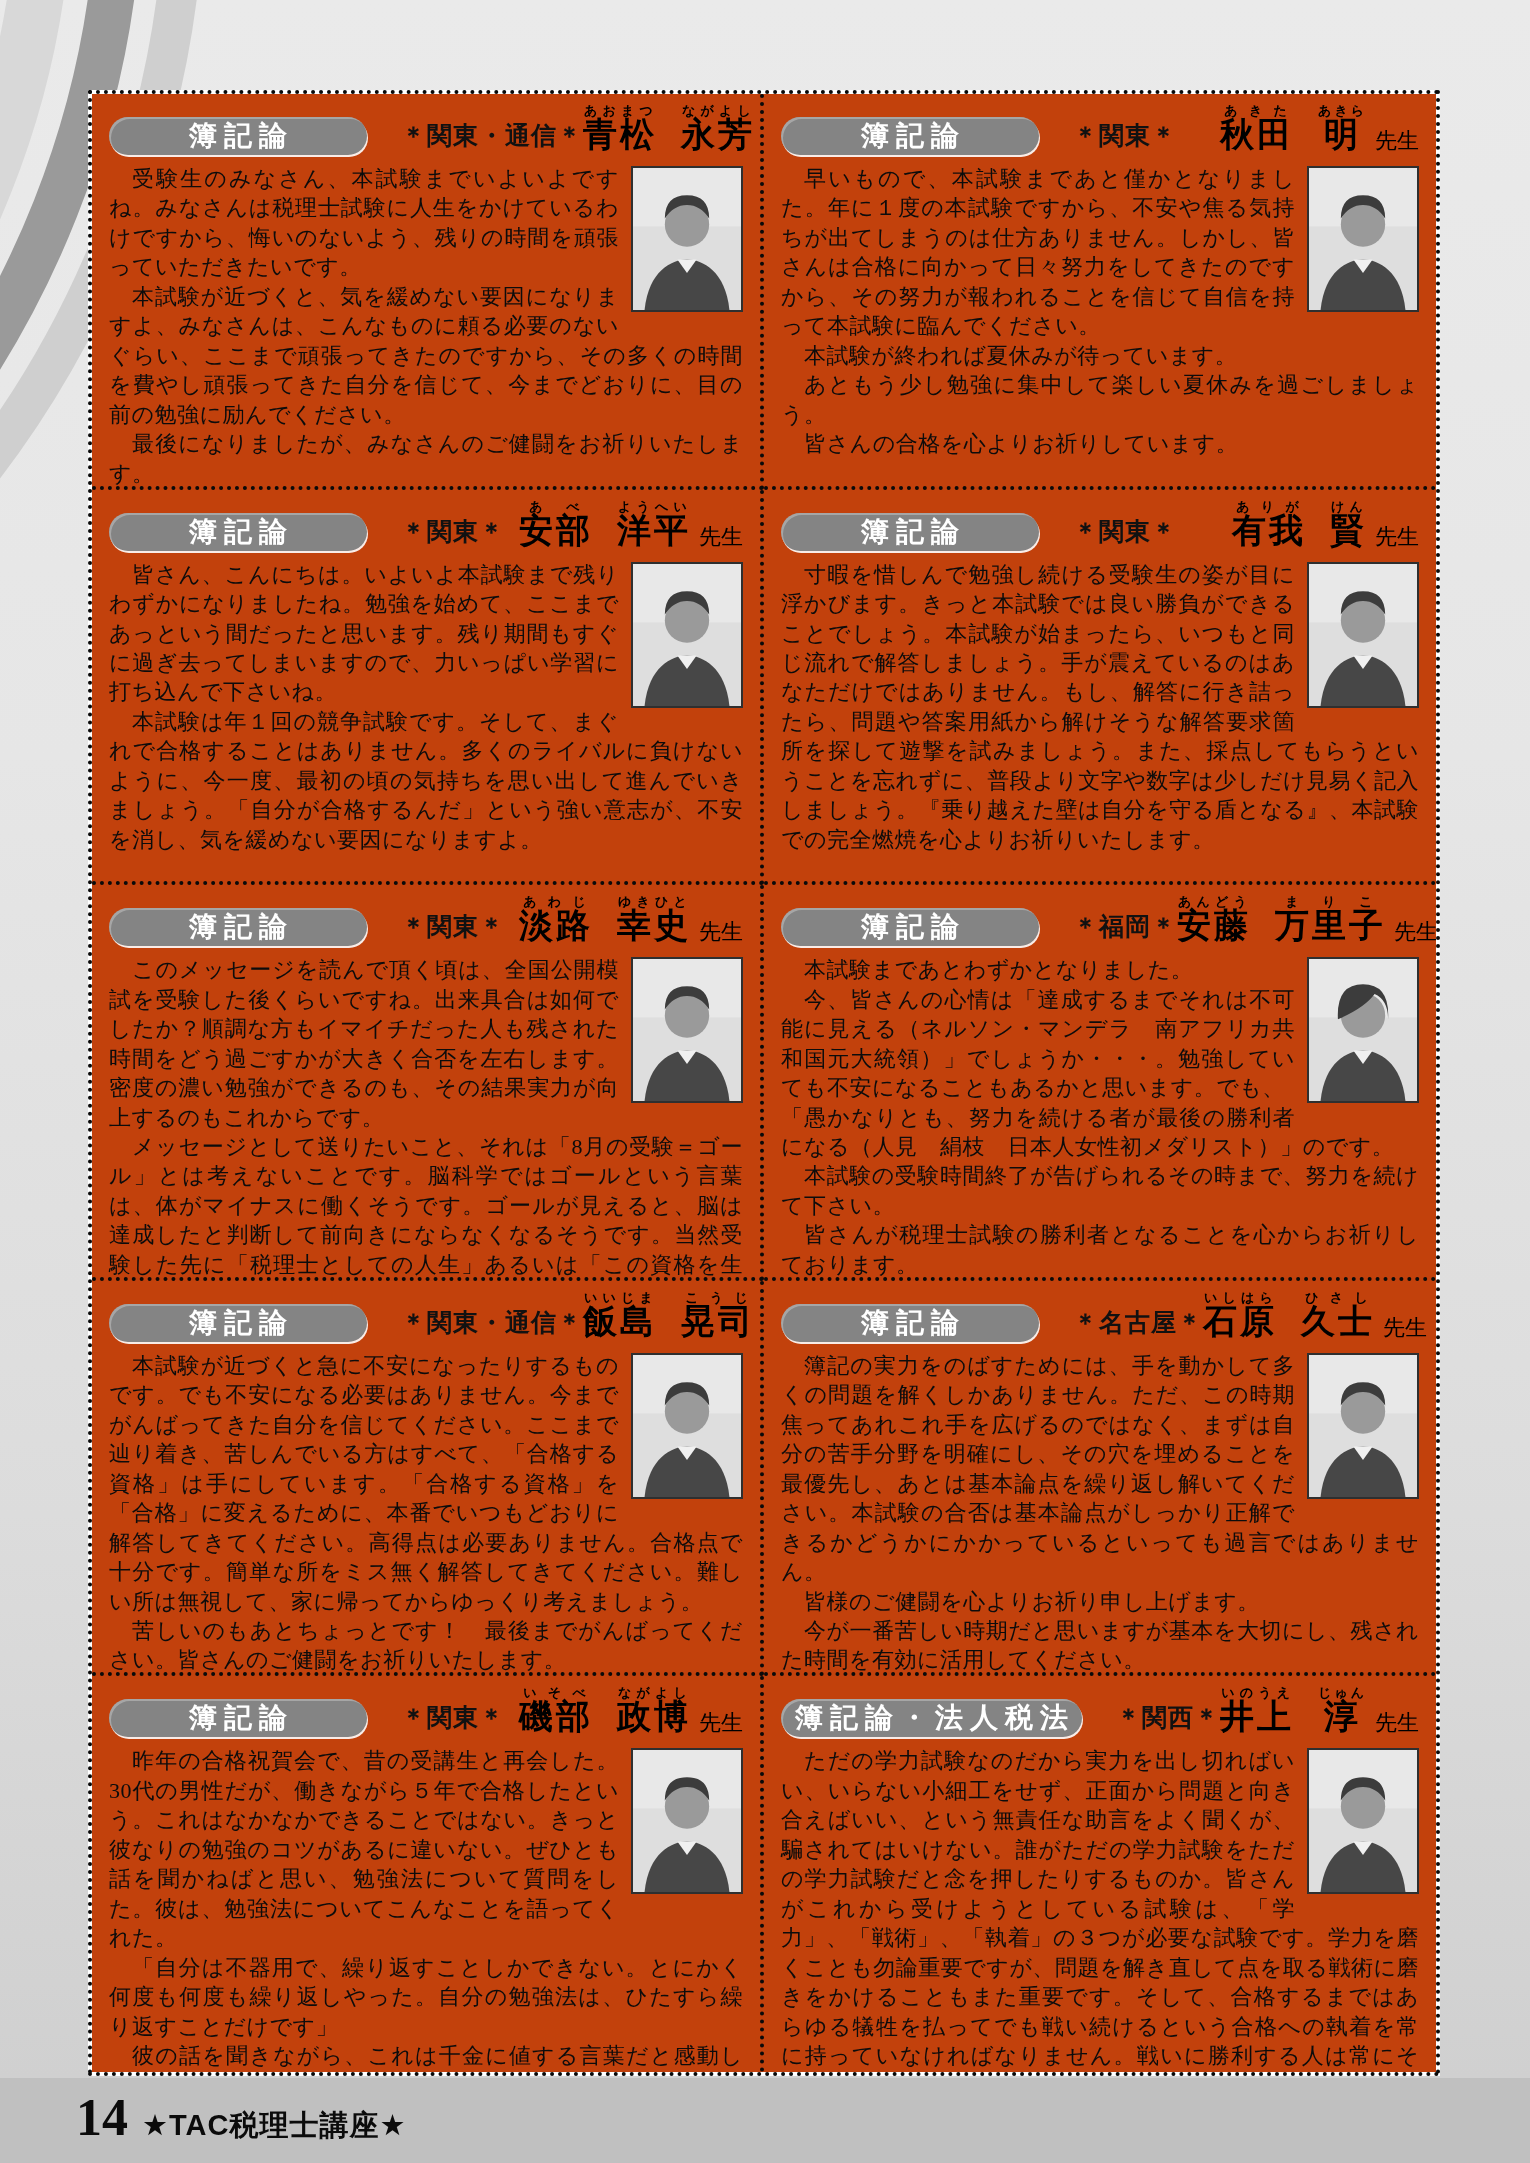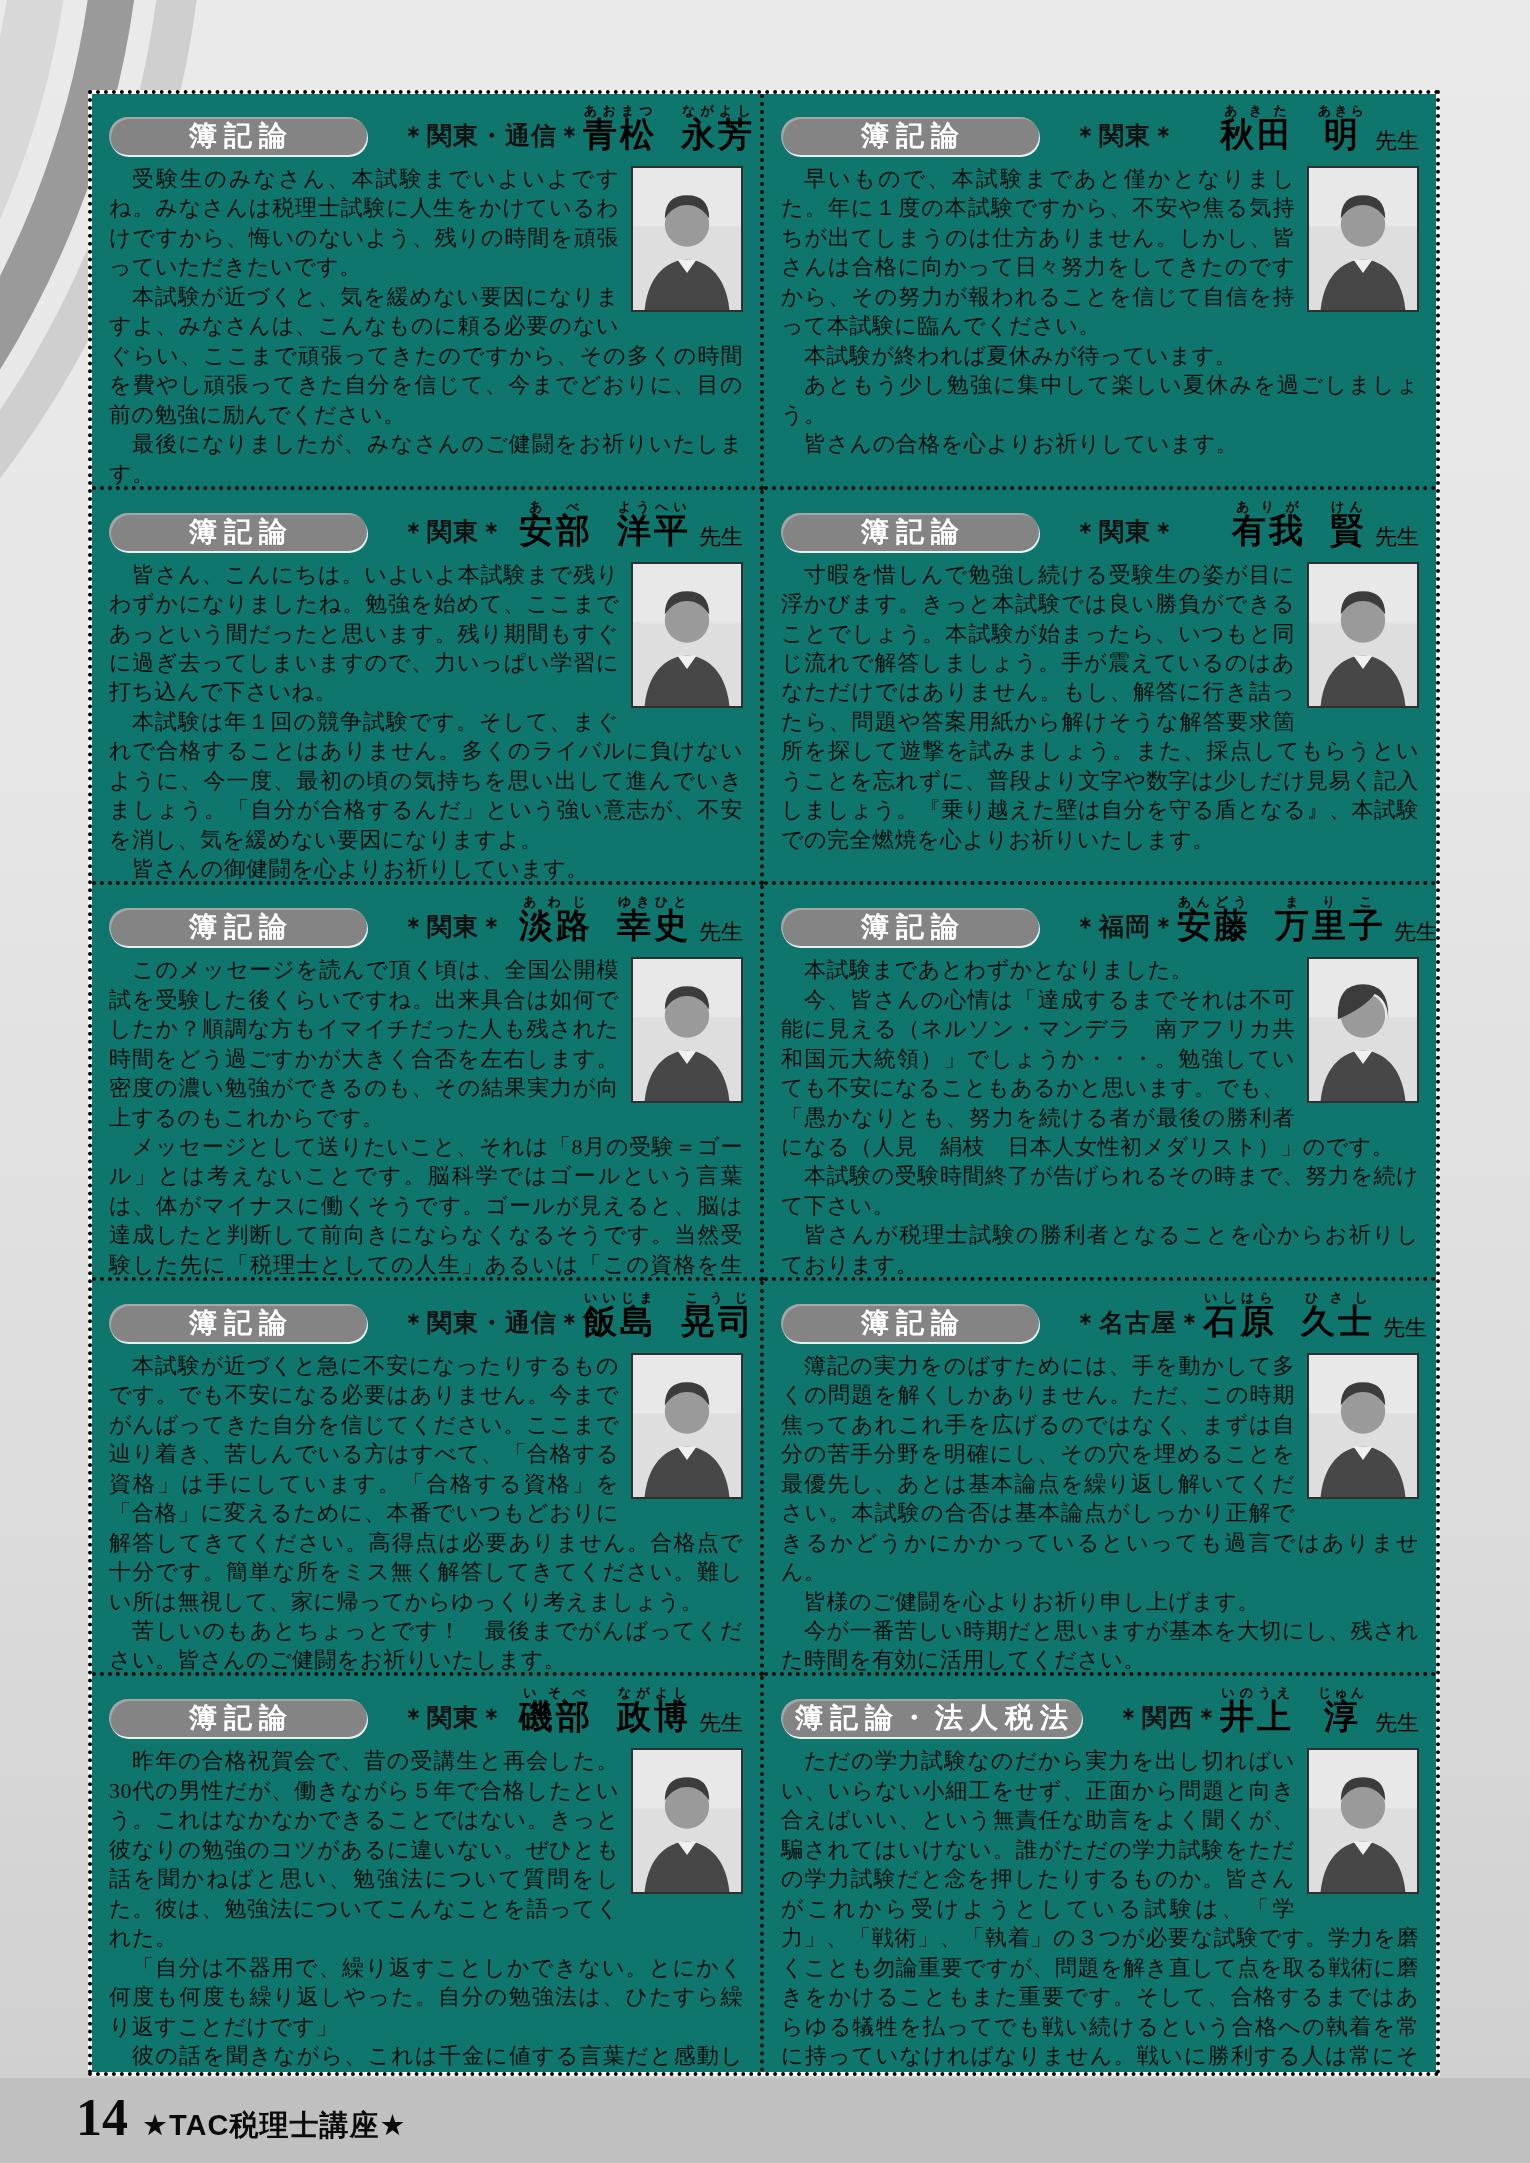--- a/index.html
+++ b/index.html
@@ -20,21 +20,21 @@
     background:#ffffff;border:4px dotted var(--dot);box-sizing:border-box;
     display:grid;grid-template-columns:1fr 1fr;grid-template-rows:repeat(5,1fr);
     z-index:2;
   }
   .box{
     border-right:4px dotted var(--dot);
     border-bottom:4px dotted var(--dot);
     box-sizing:border-box;
     padding:10px 17px 4px 17px;
     overflow:hidden;
-    background:#0f766e;
+    background:#c2410c;
   }
   .box:nth-child(even){border-right:none;}
   .box:nth-child(n+9){border-bottom:none;}
 
   .box-head{display:flex;align-items:flex-end;}
   .badge{
     background:var(--badge-bg);
     min-width:258px;height:38px;border-radius:20px;
     display:flex;align-items:center;justify-content:center;
     padding:0 20px;box-sizing:border-box;
@@ -183,21 +183,20 @@
           <rect x="0" y="0" width="112" height="60" fill="#e8e8e8"></rect>
           <circle cx="56" cy="58" r="23" fill="#9a9a9a"></circle>
           <path class="hair-m" d="M33,52 Q33,28 56,28 Q79,28 79,52 Q70,38 56,38 Q42,38 33,52 Z" fill="#3c3c3c"></path>
           <path class="hair-f" d="M30,62 Q28,26 56,26 Q84,26 82,62 Q82,42 68,36 Q58,50 30,62 Z" fill="#3c3c3c"></path>
           <path d="M12,146 C16,106 40,94 56,94 C72,94 96,106 100,146 Z" fill="#474747"></path>
           <path d="M46,94 L56,108 L66,94 Z" fill="#f0f0f0"></path>
         </svg>
       </figure>
     <p>皆さん、こんにちは。いよいよ本試験まで残りわずかになりましたね。勉強を始めて、ここまであっという間だったと思います。残り期間もすぐに過ぎ去ってしまいますので、力いっぱい学習に打ち込んで下さいね。</p>
         <p>本試験は年１回の競争試験です。そして、まぐれで合格することはありません。多くのライバルに負けないように、今一度、最初の頃の気持ちを思い出して進んでいきましょう。「自分が合格するんだ」という強い意志が、不安を消し、気を緩めない要因になりますよ。</p>
-        <p>皆さんの御健闘を心よりお祈りしています。</p>
       </div>
   </section>
     <section class="box">
     <header class="box-head">
       <div class="badge">
         <span>簿記論</span>
       </div>
       <div class="region">＊関東＊</div>
       <div class="name">
         <ruby class="family"><span>有我</span><rt>ありが</rt></ruby>

